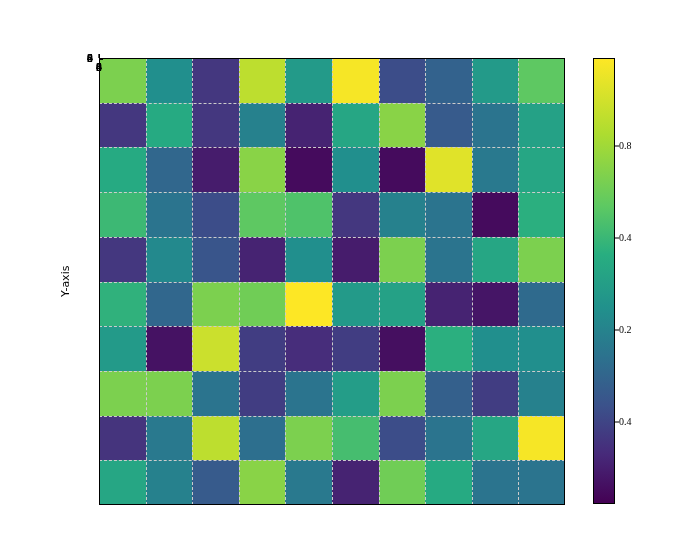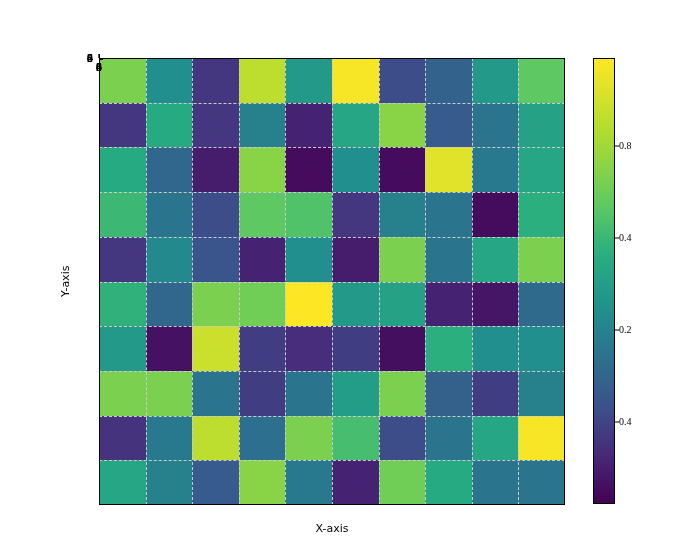--- a/index.html
+++ b/index.html
@@ -241,21 +241,20 @@
     </div>
     <div class="xticks">
       <div class="xtick" style="left:5%">0</div>
       <div class="xtick" style="left:25%">2</div>
       <div class="xtick" style="left:45%">4</div>
       <div class="xtick" style="left:65%">6</div>
       <div class="xtick" style="left:85%">8</div>
     </div>
   </div>
 
-  <div class="xlabel">X-axis</div>
   <div class="ylabel">Y-axis</div>
 
   <div class="colorbar-area">
     <div class="colorbar"></div>
     <div class="cbticks">
       <div class="cbtick" style="top:81.4%">0.4</div>
       <div class="cbtick" style="top:60.8%">0.2</div>
       <div class="cbtick" style="top:40.2%">0.4</div>
       <div class="cbtick" style="top:19.6%">0.8</div>
     </div>

